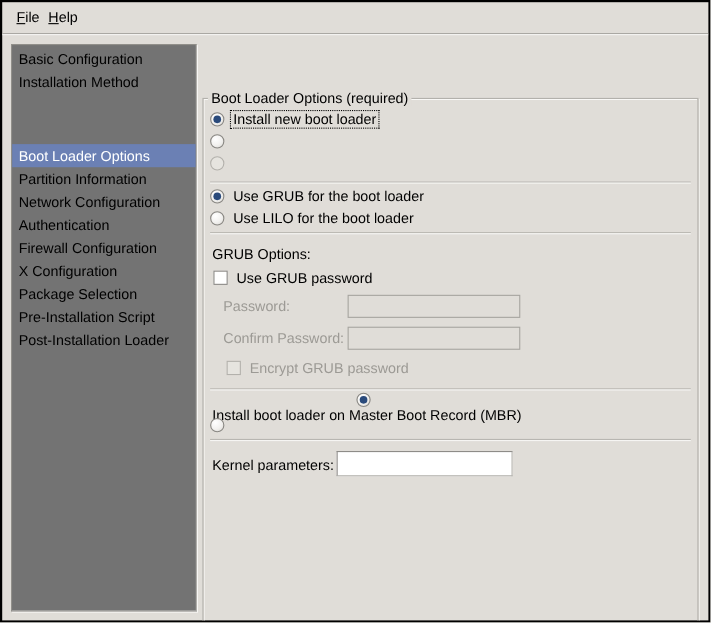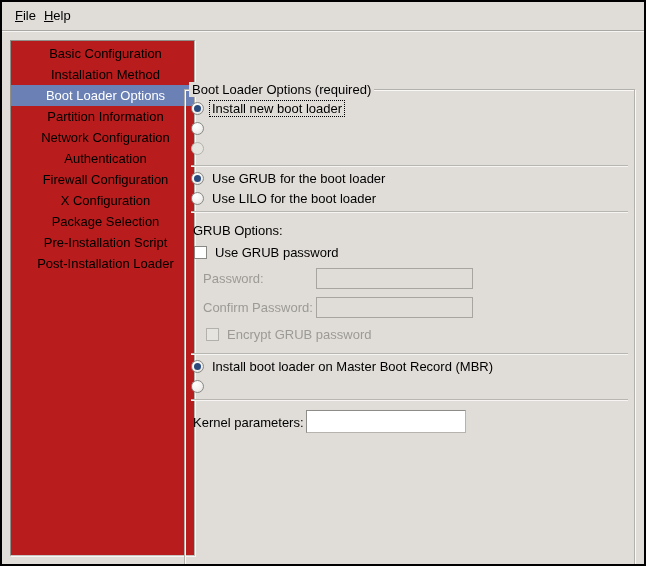--- a/index.html
+++ b/index.html
@@ -22,34 +22,33 @@
   }
   .menu-item { padding:2px 4px; cursor:default; }
   .menu-label { display:inline-block; }
   .menu-label::first-letter { text-decoration:underline; }
   .menusep {
     position:absolute; left:0; top:28px; width:642px; height:0;
     border-top:1px solid #aaa8a3; border-bottom:1px solid #f6f5f3;
   }
   
   .sidebar {
-    position:absolute; left:8px; top:38px; width:185px; height:516px;
-    background:#b91c1c;
+    position:absolute; left:8px; top:38px; width:169px; height:516px;
+    background:#737373;
     border:1px solid #918f8a;
     border-bottom-color:#c8c6c1; border-right-color:#b5b3ae;
     box-shadow:1px 1px 0 #f7f6f4;
     overflow:hidden;
-    text-align:center;
   }
   .side-item {
     height:21px; line-height:21px; padding-left:6px;
     white-space:nowrap; cursor:default; margin-top:0;
   }
   .sidebar .side-item:first-child { margin-top:2px; }
-  .side-item.selected { background:#6b80b4; color:#fff; }
+  .side-item.selected { background:#6b80b4; color:#fff;margin-top:46px; }
   
   .frame {
     position:absolute; left:182px; top:46px; width:451px; height:507px;
     border:1px solid #b3b1ac;
     box-shadow:inset 1px 1px 0 #f9f8f6, 1px 1px 0 #f9f8f6;
     margin-top:41px;
   }
   .frame-title {
     position:absolute; left:4px; top:-8px;
     background:#e0ddd8; padding:0 3px; line-height:15px;
@@ -170,21 +169,21 @@
     </div>
     <input class="entry" style="left: 131px; top: 207px; width: 157px;" type="password" disabled="" value="">
 
     <div class="row" style="top:235px; left:21px;">
       <span class="checkbox disabled"></span>
       <span class="lbl disabled">Encrypt GRUB password</span>
     </div>
 
     <div class="sep" style="top:263px;"></div>
 
-    <div class="row" style="top:267px;">
+    <div class="row" style="top:267px;flex-direction:column;">
       <span class="radio on"></span>
       <span class="lbl">Install boot loader on Master Boot Record (MBR)</span>
     </div>
     <div class="row" style="top:287px;">
       <span class="radio"></span>
     </div>
 
     <div class="sep" style="top:309px;"></div>
 
     <div class="row" style="top:323px;">

